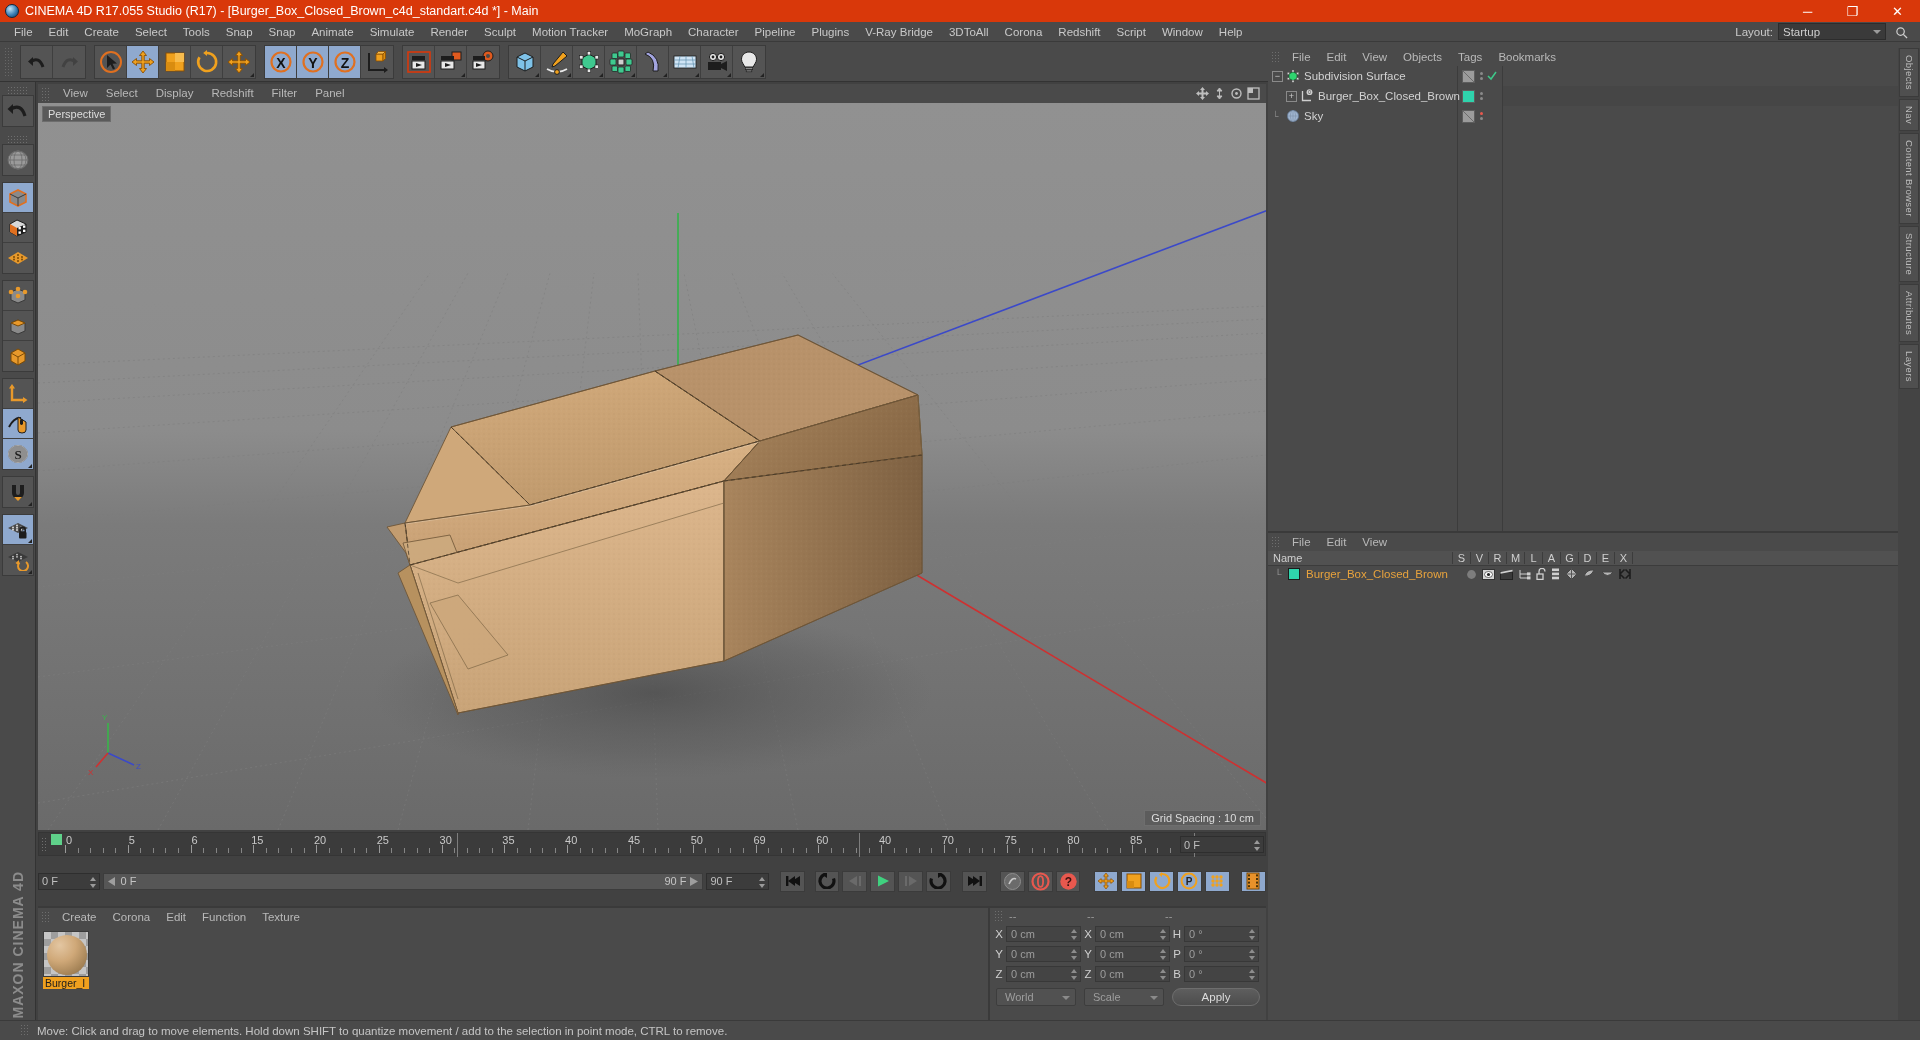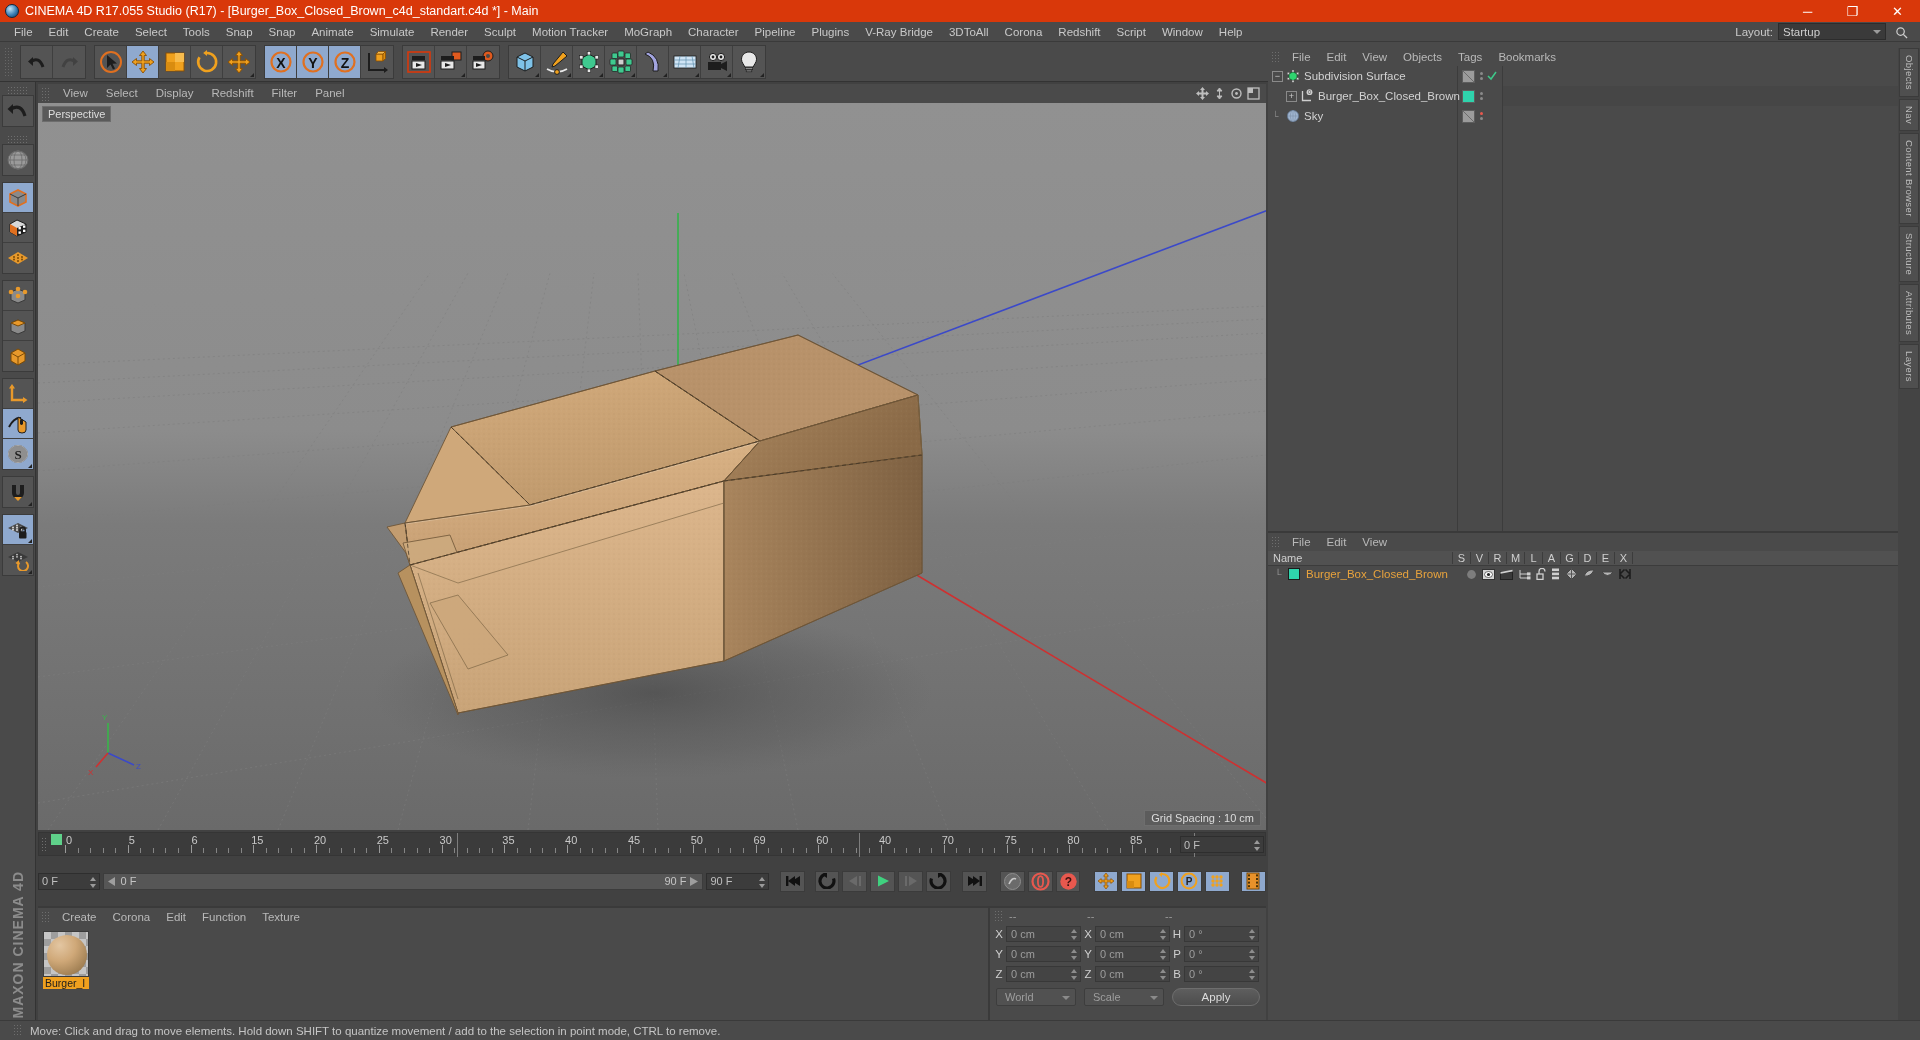--- a/index.html
+++ b/index.html
@@ -188,21 +188,21 @@
   .dsel{ width:80px;height:18px; background:#515151; border:1px solid #3d3d3d; border-radius:2px;
     display:flex;align-items:center; padding-left:8px; font-size:11px;color:#9e9e9e; position:relative;}
   .dsel .arr{ position:absolute; right:5px; top:7px; width:0;height:0;
     border-left:4px solid transparent;border-right:4px solid transparent;border-top:4px solid #8a8a8a;}
   .applybtn{ width:88px;height:18px; background:linear-gradient(#5e5e5e,#4d4d4d);
     border:1px solid #6e6e6e; border-radius:9px; display:flex;align-items:center;justify-content:center;
     font-size:11.5px; color:#dcdcdc;}
 
   
   .statusbar{ position:absolute; left:0; bottom:0; width:1920px; height:20px; background:#4a4a4a;
-    border-top:1px solid #3a3a3a; display:flex; align-items:center; padding-left:13px;}
+    border-top:1px solid #3a3a3a; display:flex; align-items:center; padding-left:20px;}
   .statusbar .vgrip{ width:9px;height:13px;background-image:radial-gradient(#6e6e6e 40%,transparent 41%);
     background-size:3px 3px;margin-right:8px;}
   .statusbar .txt{ font-size:11.5px; color:#c5c5c5;}
 </style>
 </head>
 <body>
 
 <div id="app">
 
   <div class="titlebar">

